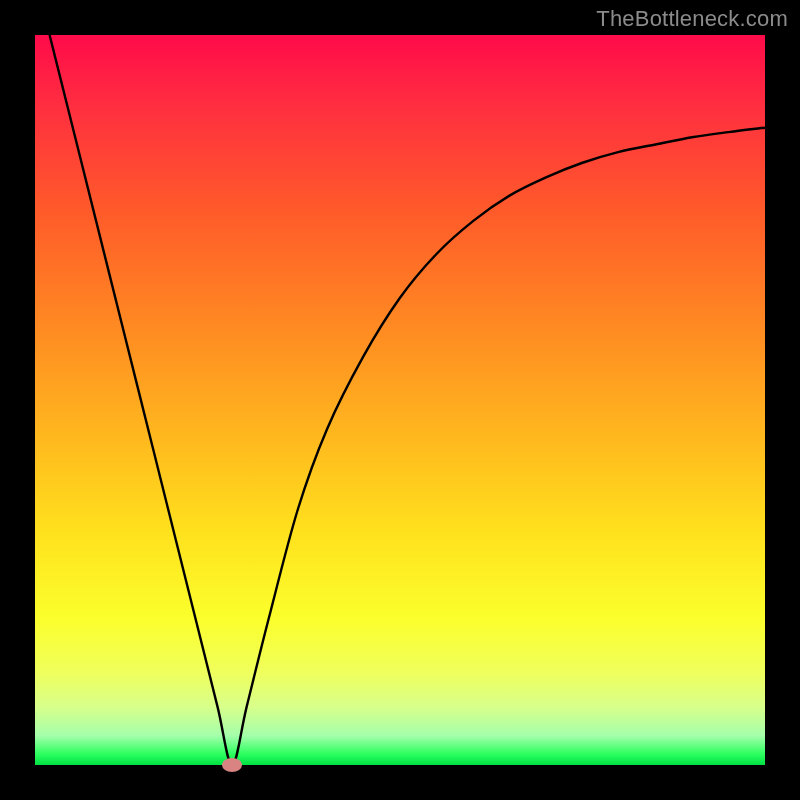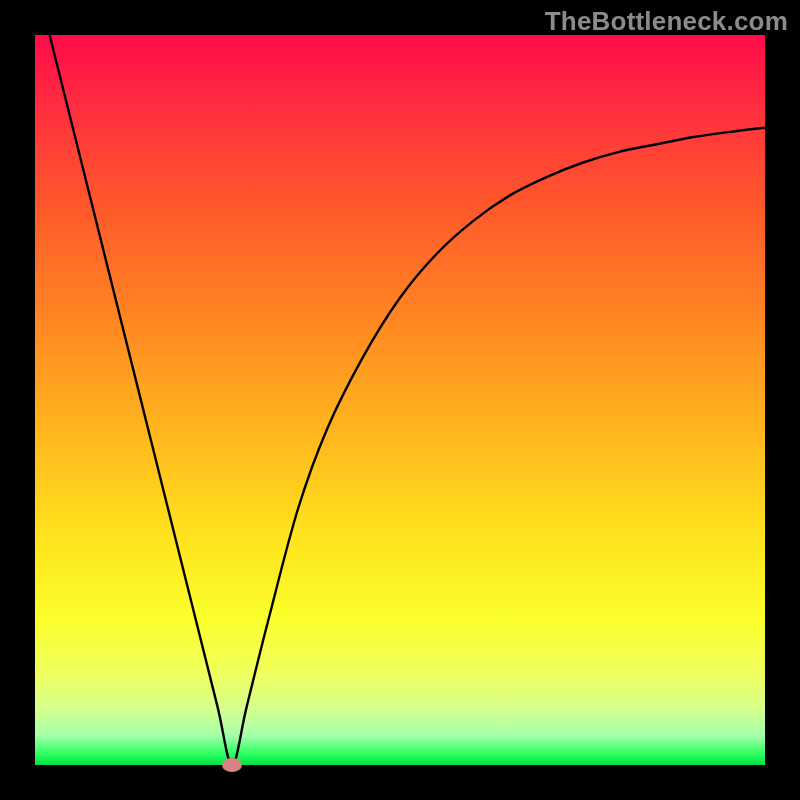--- a/index.html
+++ b/index.html
@@ -38,23 +38,23 @@
       #a4ffab 96%,
       #2cff5f 98.5%,
       #00e043 100%
     );
   }
   .watermark {
     position: absolute;
     top: 6px;
     right: 12px;
     color: #8b8b8b;
-    font-size: 26px;
+    font-size: 22px;
     letter-spacing: 0.2px;
-    font-weight: 700;
+    font-weight: 400;
   }
   svg.curve {
     position: absolute;
     top: 0;
     left: 0;
   }
   .marker {
     position: absolute;
     width: 20px;
     height: 14px;

